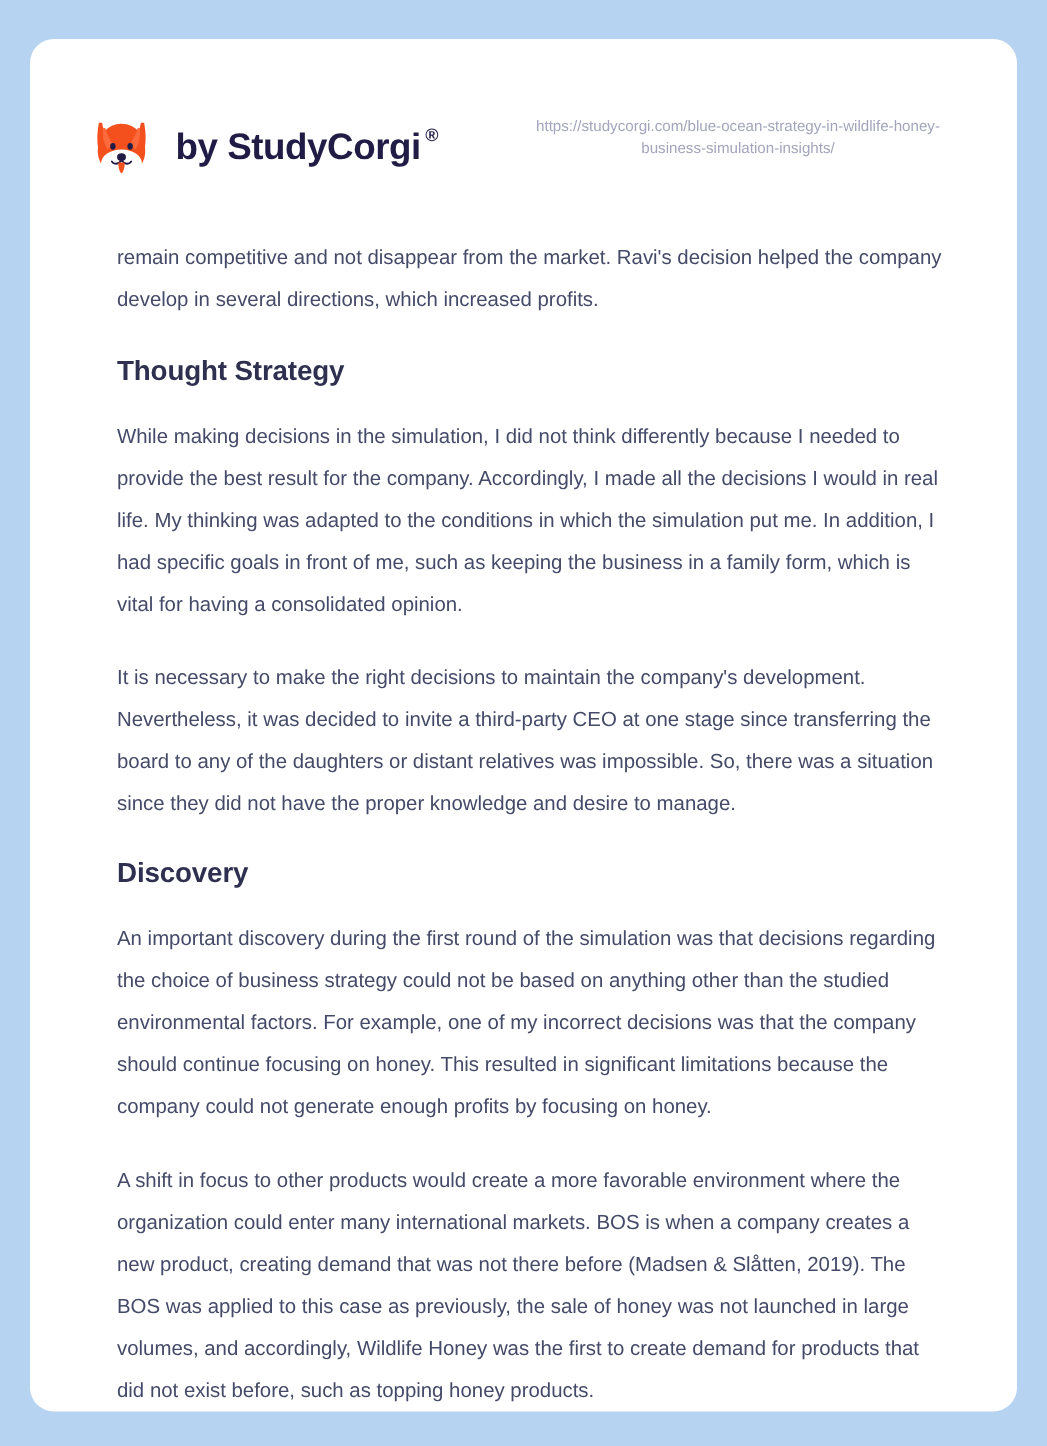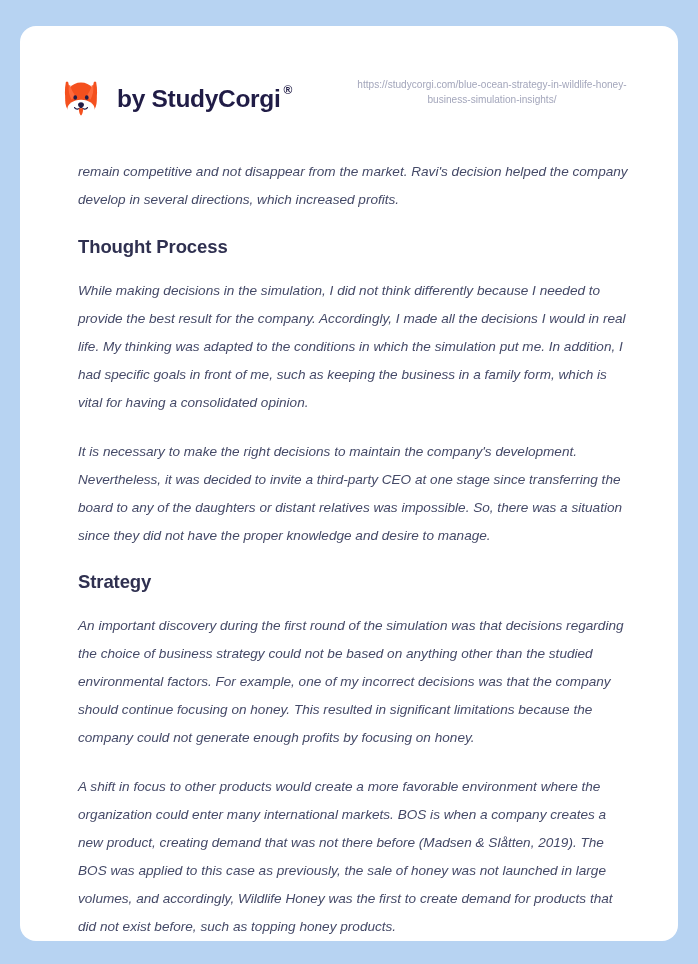--- a/index.html
+++ b/index.html
@@ -105,21 +105,20 @@
     padding: 0 47px 0 58px;
     margin-top: 36px;
   }
 
   .doc-body p {
     font-size: 13.6px;
     line-height: 2.06;
     color: #454a68;
     margin: 0 0 21px 0;
     text-align: left;
-    font-style: italic;
   }
 
   .doc-body p:last-child { margin-bottom: 0; }
 
   .doc-body h2 {
     font-size: 18.5px;
     font-weight: bold;
     color: #2f3050;
     line-height: 1.3;
     margin: 20px 0 18px 0;
@@ -172,27 +171,27 @@
         <div class="header-url">https://studycorgi.com/blue-ocean-strategy-in-wildlife-honey-business-simulation-insights/</div>
       </div>
 
     </div>
 
     <div class="doc-body">
 
       <p>remain competitive and not disappear from the market. Ravi's decision helped the company develop in several directions, which increased profits.</p>
 
       <div class="section">
-        <h2>Thought Process</h2>
+        <h2>Thought Strategy</h2>
         <p>While making decisions in the simulation, I did not think differently because I needed to provide the best result for the company. Accordingly, I made all the decisions I would in real life. My thinking was adapted to the conditions in which the simulation put me. In addition, I had specific goals in front of me, such as keeping the business in a family form, which is vital for having a consolidated opinion.</p>
         <p>It is necessary to make the right decisions to maintain the company's development. Nevertheless, it was decided to invite a third-party CEO at one stage since transferring the board to any of the daughters or distant relatives was impossible. So, there was a situation since they did not have the proper knowledge and desire to manage.</p>
       </div>
 
       <div class="section">
-        <h2>Strategy</h2>
+        <h2>Discovery</h2>
         <p>An important discovery during the first round of the simulation was that decisions regarding the choice of business strategy could not be based on anything other than the studied environmental factors. For example, one of my incorrect decisions was that the company should continue focusing on honey. This resulted in significant limitations because the company could not generate enough profits by focusing on honey.</p>
         <p>A shift in focus to other products would create a more favorable environment where the organization could enter many international markets. BOS is when a company creates a new product, creating demand that was not there before (Madsen &amp; Slåtten, 2019). The BOS was applied to this case as previously, the sale of honey was not launched in large volumes, and accordingly, Wildlife Honey was the first to create demand for products that did not exist before, such as topping honey products.</p>
       </div>
 
     </div>
 
   </div>
 </div>
 
 </body></html>

